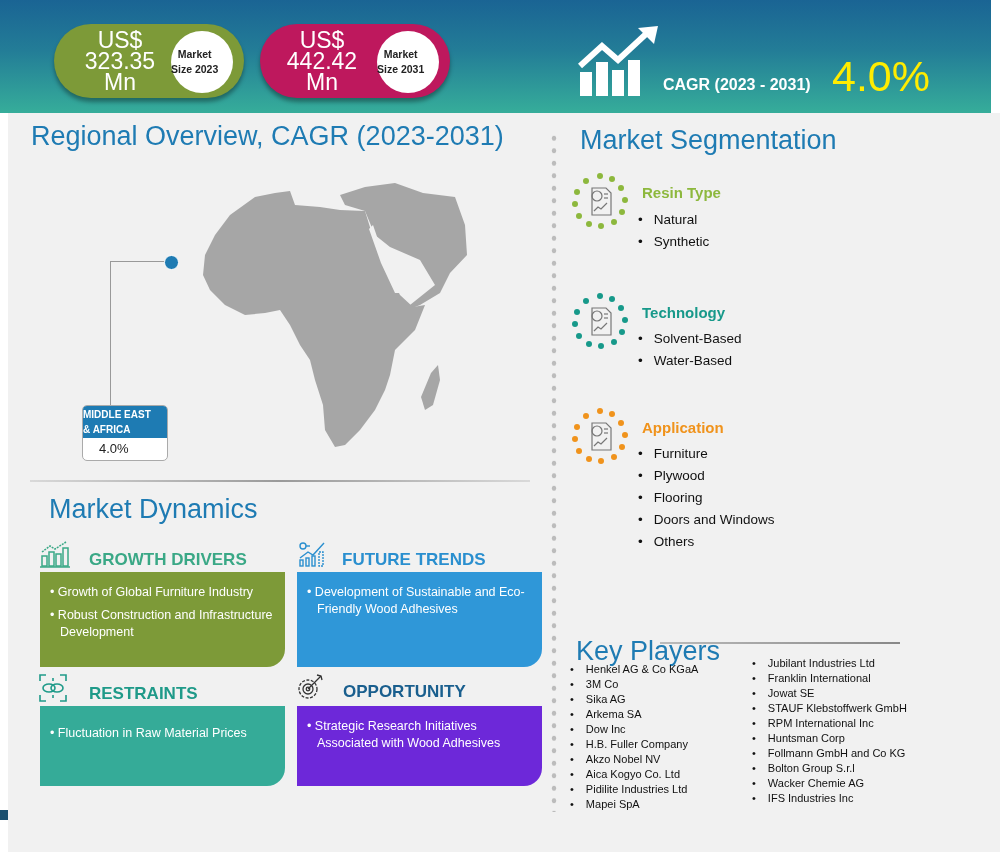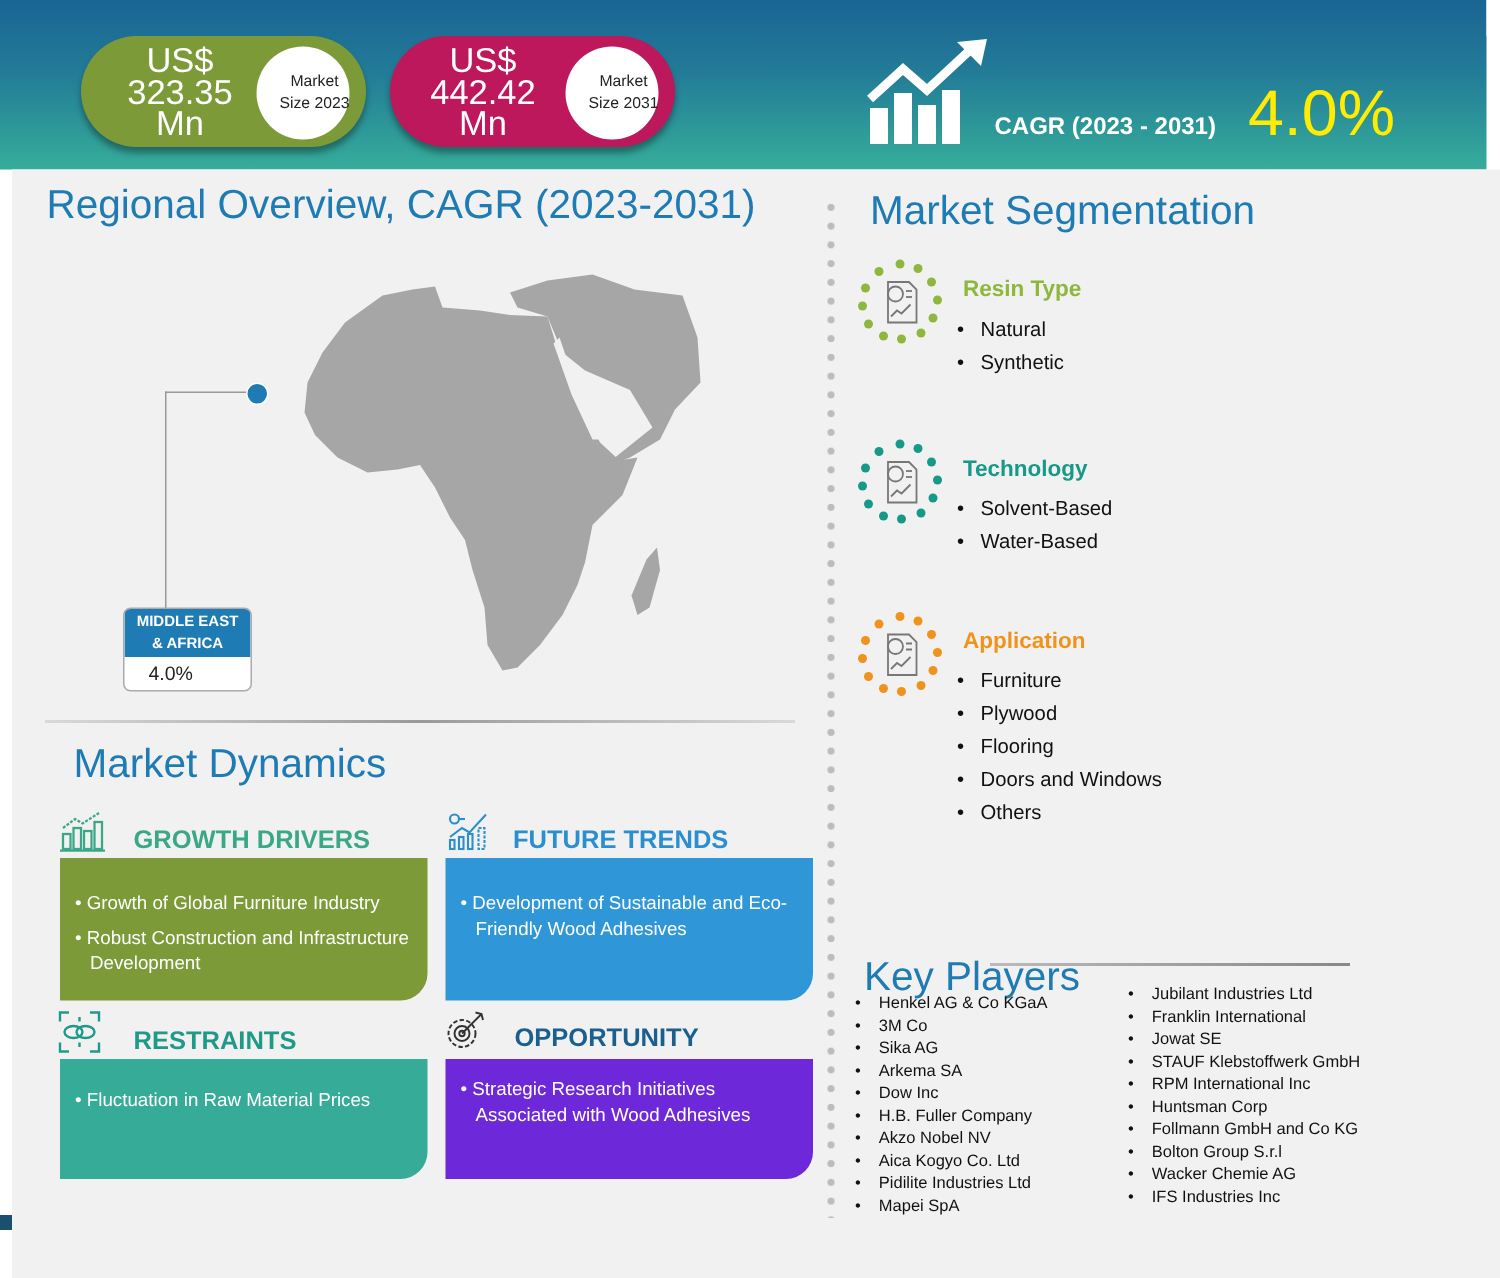--- a/index.html
+++ b/index.html
@@ -2,44 +2,44 @@
 <html><head>
 <meta charset="utf-8">
 <style>
 *{box-sizing:border-box;margin:0;padding:0}
 body{width:1000px;height:852px;background:#fff;font-family:"Liberation Sans",sans-serif;position:relative;overflow:hidden}
 .header{position:absolute;left:0;top:0;width:991px;height:113px;background:linear-gradient(#1a6494 0%,#237d97 45%,#36ad9a 100%)}
 .body-bg{position:absolute;left:8px;top:113px;width:992px;height:739px;background:#f1f1f1}
 .right-strip{position:absolute;left:991px;top:0;width:9px;height:24px;background:#fff}
 .pill{position:absolute;top:24px;height:74px;border-radius:37px;box-shadow:0 4px 4px rgba(0,0,0,.35);display:flex;align-items:center}
 .pill .val{color:#fff;font-size:23px;line-height:21px;text-align:center;width:120px;font-family:"Liberation Sans Narrow","Liberation Sans",sans-serif}
-.pill .circ{position:absolute;top:7px;width:62px;height:62px;border-radius:50%;background:#fff;display:flex;align-items:center;justify-content:flex-end;text-align:center;font-size:10.5px;line-height:15px;color:#222;font-weight:normal}
+.pill .circ{position:absolute;top:7px;width:62px;height:62px;border-radius:50%;background:#fff;display:flex;align-items:center;justify-content:flex-start;text-align:center;font-size:10.5px;line-height:15px;color:#222;font-weight:bold}
 .pill1{left:54px;width:190px;background:#7d9a38}
 .pill2{left:260px;width:190px;background:#be185d}
 .cagr-icon{position:absolute;left:578px;top:26px}
 .cagr-label{position:absolute;left:663px;top:76px;color:#fff;font-size:16px;font-weight:bold}
 .cagr-val{position:absolute;left:832px;top:52px;color:#ffec00;font-size:43px;line-height:48px}
 .h-title{position:absolute;color:#1e7bb3;font-size:27px}
 .vdots{position:absolute;left:551px;top:132px;width:6px;height:680px;background-image:radial-gradient(circle,#bcbcbc 2.2px,transparent 2.6px);background-size:6px 12.5px;background-repeat:repeat-y}
 .hline{position:absolute;left:30px;top:480px;width:500px;height:2px;background:linear-gradient(90deg,#d9d9d9,#9a9a9a,#d9d9d9)}
 .kp-line{position:absolute;left:660px;top:642px;width:240px;height:2px;background:linear-gradient(90deg,#bbb,#888)}
 .map{position:absolute;left:195px;top:165px}
 .connector{position:absolute;left:110px;top:261px;width:60px;height:146px;border-left:1.5px solid #999;border-top:1.5px solid #999}
 .mdot{position:absolute;left:164px;top:255px;width:15px;height:15px;border-radius:50%;background:#1e7bb3;border:1.5px solid #fff}
 .region{position:absolute;left:82px;top:405px;width:86px;height:56px;border:1.5px solid #aaa;border-radius:5px;background:#fff;overflow:hidden}
-.region .rn{background:#1e7bb3;color:#fff;font-size:10px;font-weight:bold;text-align:center;line-height:15px;height:32px;padding-top:1px}
+.region .rn{background:#1e7bb3;color:#fff;font-size:10px;font-weight:bold;line-height:15px;height:32px;padding-top:1px}
 .region .rv{font-size:13px;color:#222;padding:3px 0 0 16px}
 .seg{position:absolute;left:570px}
 .seg .ring{position:absolute;left:0;top:0;width:60px;height:60px}
 .seg .st{position:absolute;left:72px;top:12px;font-size:15px;font-weight:bold;white-space:nowrap}
 .seg ul{position:absolute;left:68px;list-style:none}
 .seg li{font-size:13.5px;color:#111;line-height:22px;white-space:nowrap}
 .seg li:before{content:"•";margin-right:11px}
 .dyn-title{position:absolute;font-size:17px;font-weight:bold}
-.dyn-box{position:absolute;width:245px;height:95px;border-bottom-right-radius:18px;color:#fff;font-size:12.5px;line-height:17px;padding:22px 12px 0 10px}
+.dyn-box{position:absolute;width:245px;height:95px;border-bottom-right-radius:18px;color:#fff;font-size:12.5px;line-height:17px;padding:12px 12px 0 10px}
 .dyn-box p{margin-bottom:6px;padding-left:10px;text-indent:-10px}
 .kp{position:absolute;list-style:none;font-size:11px;color:#111;line-height:15px}
 .kp li{white-space:nowrap}
 .kp li:before{content:"•";margin-right:12px}
 .corner-sq{position:absolute;left:0;top:810px;width:8px;height:10px;background:#1a4f6e}
 </style>
 </head>
 <body>
 
 <div class="header"></div>

